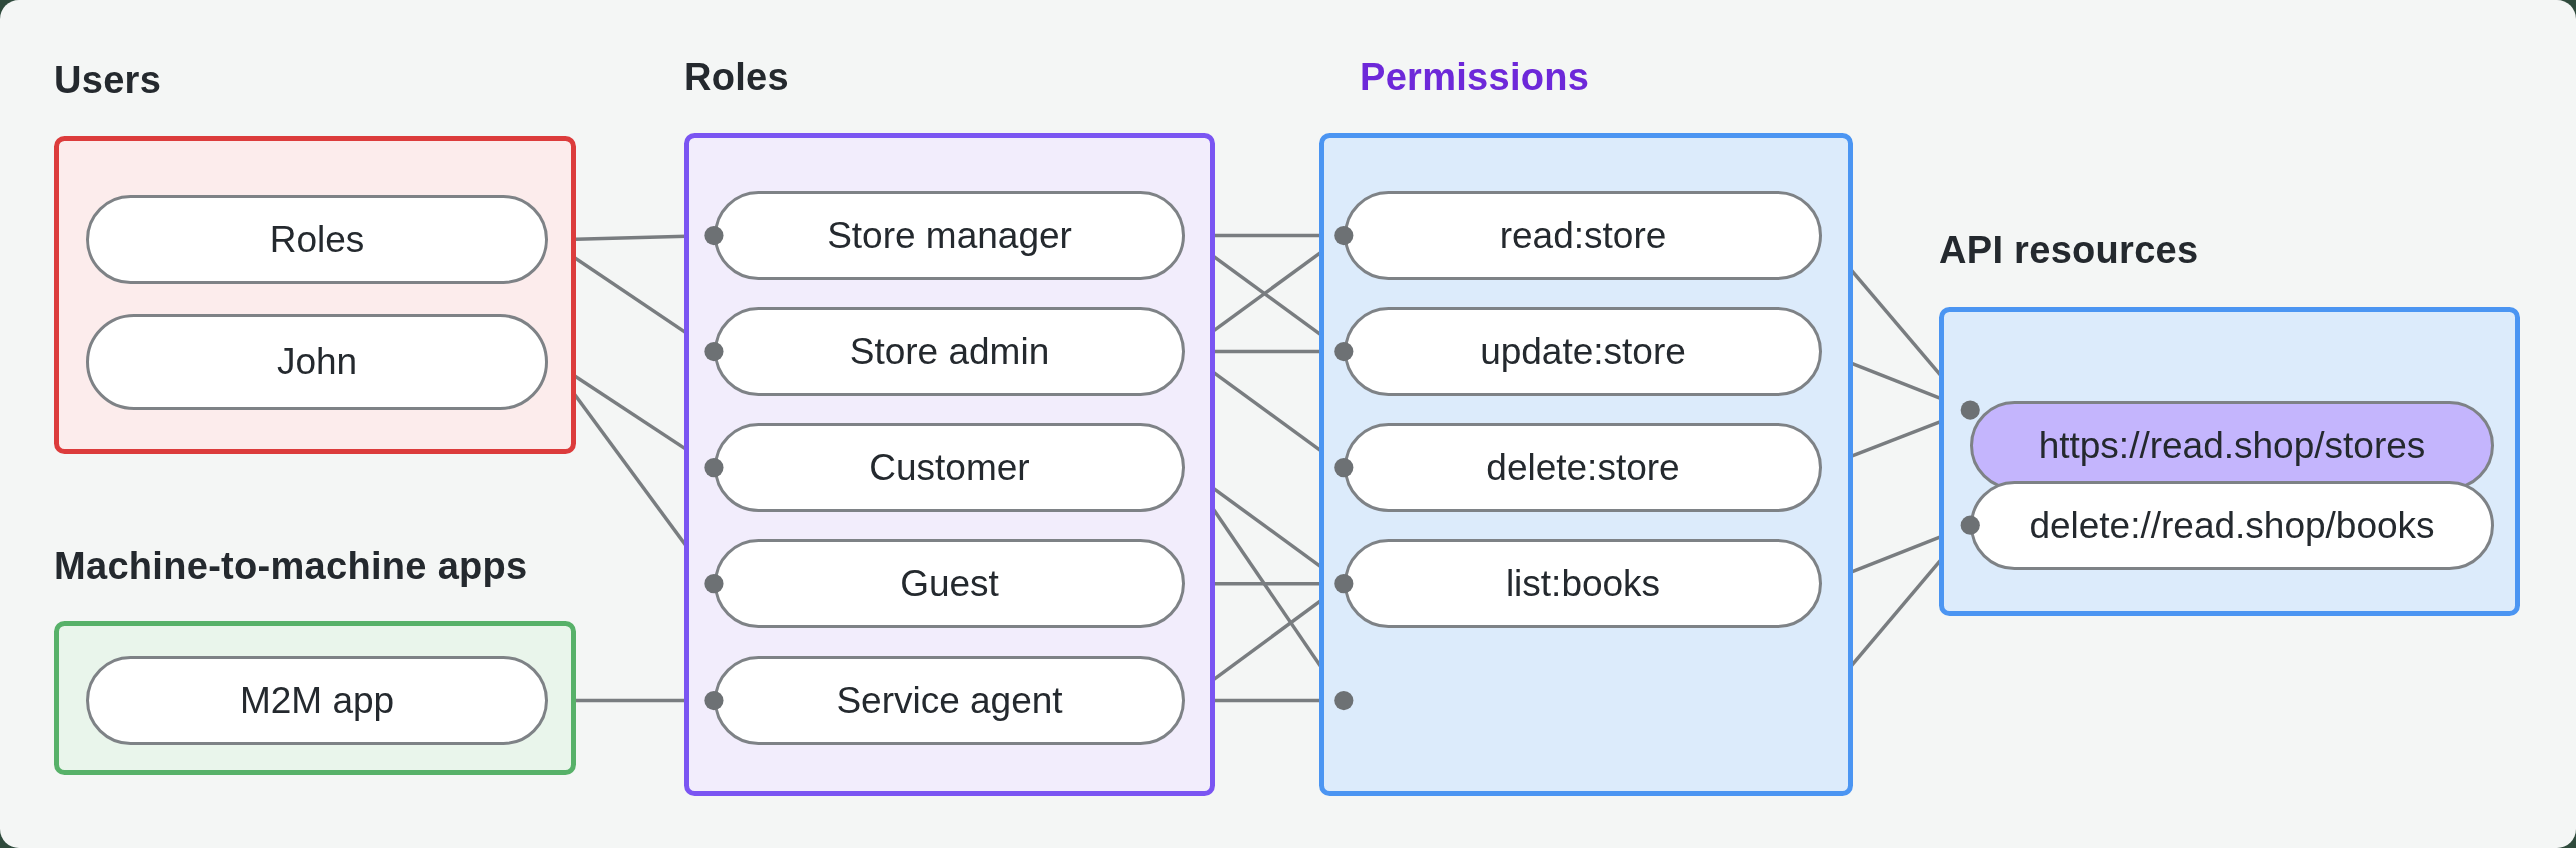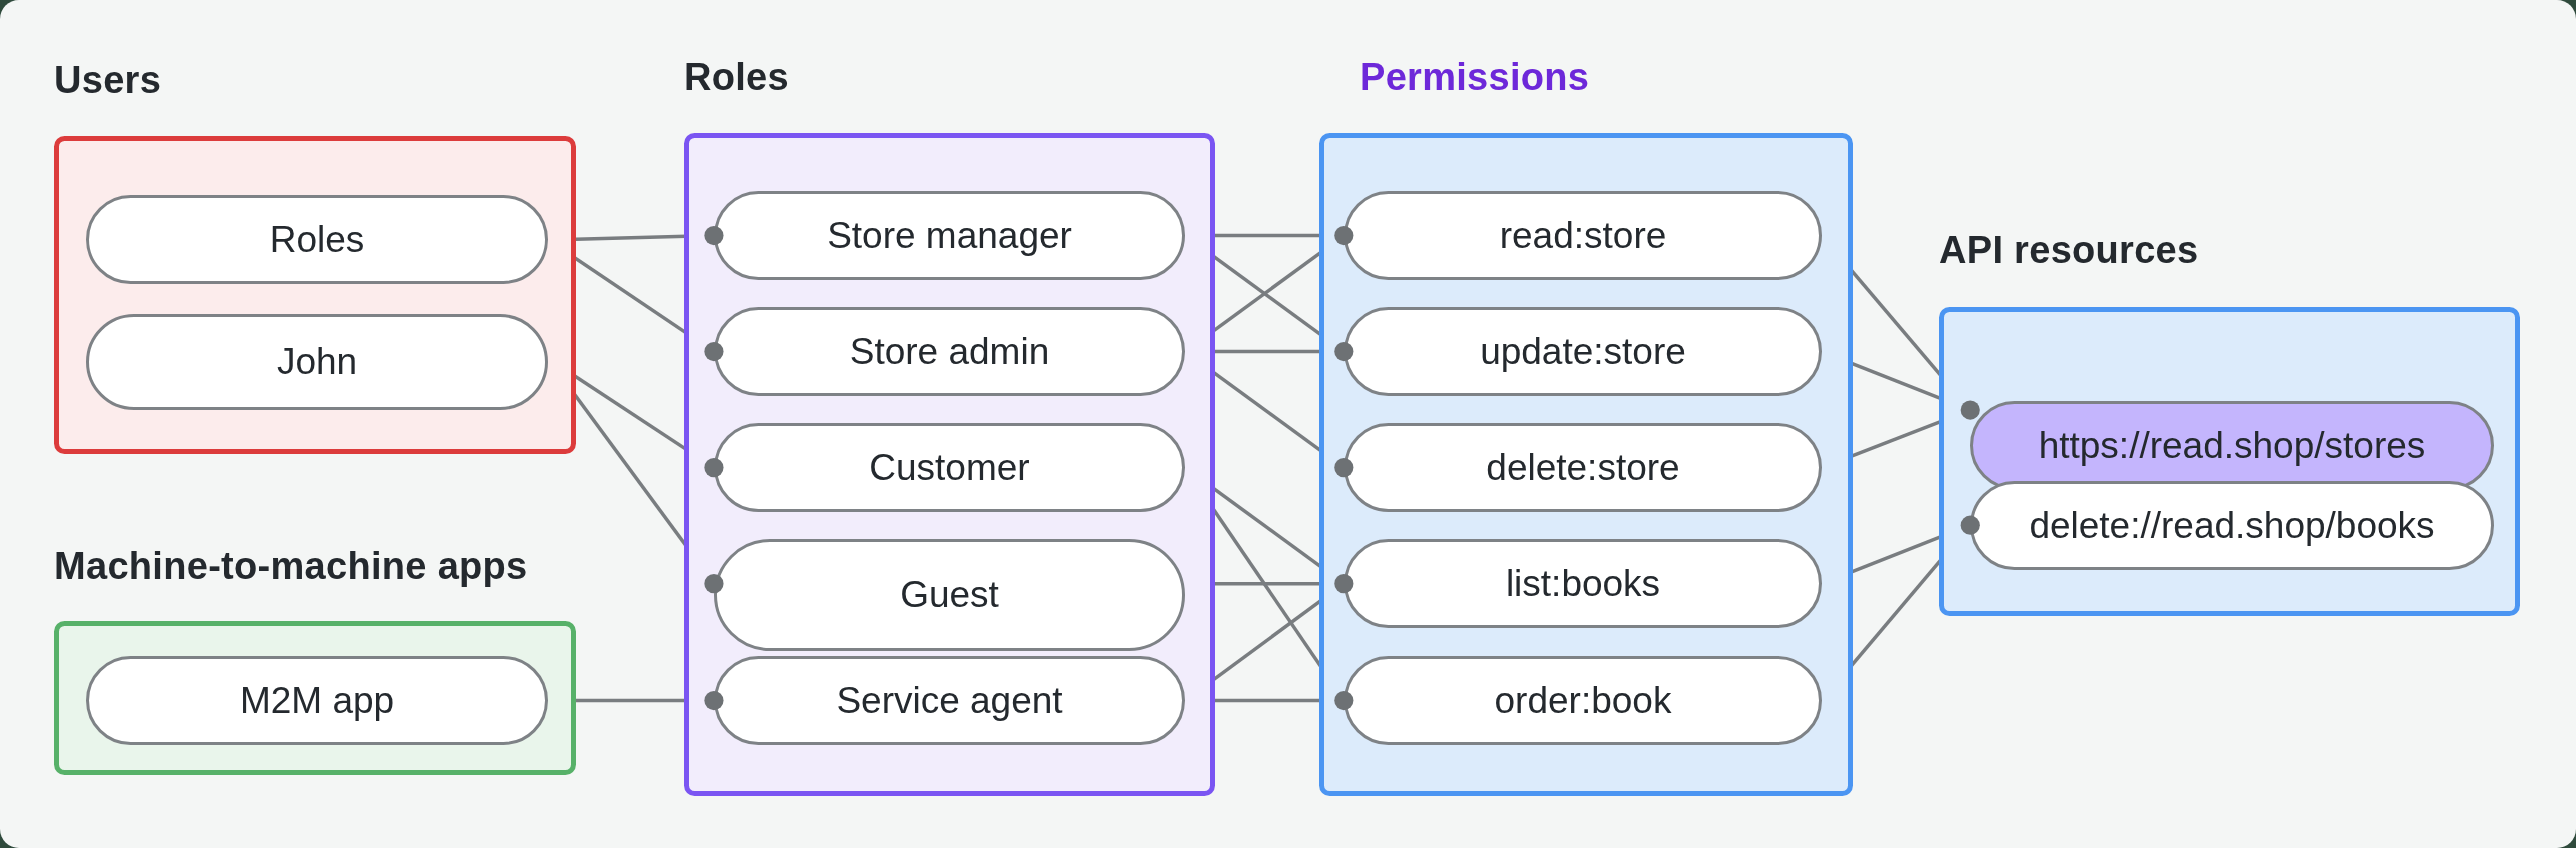--- a/index.html
+++ b/index.html
@@ -85,27 +85,26 @@
       <div class="group" style="left: 1939px; top: 307px; width: 581px; height: 309px; border-color: rgb(75, 149, 242); background: rgb(220, 235, 251);"></div>
       <div class="group-label" style="left: 1939px; top: 229px; color: rgb(36, 41, 46);">API resources</div>
     </div>
   <div id="nodes-layer" class="layer">
       <div class="pill" style="left: 86px; top: 195px; width: 462px; height: 89px; border-color: rgb(126, 130, 134); background: rgb(255, 255, 255); color: rgb(36, 41, 46);">Roles</div>
       <div class="pill" style="left: 86px; top: 314px; width: 462px; height: 96px; border-color: rgb(126, 130, 134); background: rgb(255, 255, 255); color: rgb(36, 41, 46);">John</div>
       <div class="pill" style="left: 86px; top: 656px; width: 462px; height: 89px; border-color: rgb(126, 130, 134); background: rgb(255, 255, 255); color: rgb(36, 41, 46);">M2M app</div>
       <div class="pill" style="left: 714px; top: 191px; width: 471px; height: 89px; border-color: rgb(126, 130, 134); background: rgb(255, 255, 255); color: rgb(36, 41, 46);">Store manager</div>
       <div class="pill" style="left: 714px; top: 307px; width: 471px; height: 89px; border-color: rgb(126, 130, 134); background: rgb(255, 255, 255); color: rgb(36, 41, 46);">Store admin</div>
       <div class="pill" style="left: 714px; top: 423px; width: 471px; height: 89px; border-color: rgb(126, 130, 134); background: rgb(255, 255, 255); color: rgb(36, 41, 46);">Customer</div>
-      <div class="pill" style="left: 714px; top: 539px; width: 471px; height: 112px; border-color: rgb(126, 130, 134); background: rgb(255, 255, 255); color: rgb(36, 41, 46);">Guest</div>
+      <div class="pill" style="left: 714px; top: 539px; width: 471px; height: 89px; border-color: rgb(126, 130, 134); background: rgb(255, 255, 255); color: rgb(36, 41, 46);">Guest</div>
       <div class="pill" style="left: 714px; top: 656px; width: 471px; height: 89px; border-color: rgb(126, 130, 134); background: rgb(255, 255, 255); color: rgb(36, 41, 46);">Service agent</div>
       <div class="pill" style="left: 1344px; top: 191px; width: 478px; height: 89px; border-color: rgb(126, 130, 134); background: rgb(255, 255, 255); color: rgb(36, 41, 46);">read:store</div>
       <div class="pill" style="left: 1344px; top: 307px; width: 478px; height: 89px; border-color: rgb(126, 130, 134); background: rgb(255, 255, 255); color: rgb(36, 41, 46);">update:store</div>
       <div class="pill" style="left: 1344px; top: 423px; width: 478px; height: 89px; border-color: rgb(126, 130, 134); background: rgb(255, 255, 255); color: rgb(36, 41, 46);">delete:store</div>
       <div class="pill" style="left: 1344px; top: 539px; width: 478px; height: 89px; border-color: rgb(126, 130, 134); background: rgb(255, 255, 255); color: rgb(36, 41, 46);">list:books</div>
-      <div class="pill" style="left: 1344px; top: 656px; width: 478px; height: 89px; border-color: rgb(126, 130, 134); background: rgb(255, 255, 255); color: rgb(36, 41, 46);">order:book</div>
       <div class="pill" style="left: 1970px; top: 366px; width: 524px; height: 89px; border-color: rgb(126, 130, 134); background: #c4b5fd; color: rgb(36, 41, 46); margin-top: 35px;">https://read.shop/stores</div>
       <div class="pill" style="left: 1970px; top: 481px; width: 524px; height: 89px; border-color: rgb(126, 130, 134); background: rgb(255, 255, 255); color: rgb(36, 41, 46);">delete://read.shop/books</div>
     </div>
   <svg id="edge-dots" class="layer" width="2576" height="848" viewBox="0 0 2952 972">
       <circle cx="818" cy="270" r="11" fill="#6d7174"></circle>
       <circle cx="818" cy="403" r="11" fill="#6d7174"></circle>
       <circle cx="818" cy="536" r="11" fill="#6d7174"></circle>
       <circle cx="818" cy="669" r="11" fill="#6d7174"></circle>
       <circle cx="818" cy="803" r="11" fill="#6d7174"></circle>
       <circle cx="1540" cy="270" r="11" fill="#6d7174"></circle>

